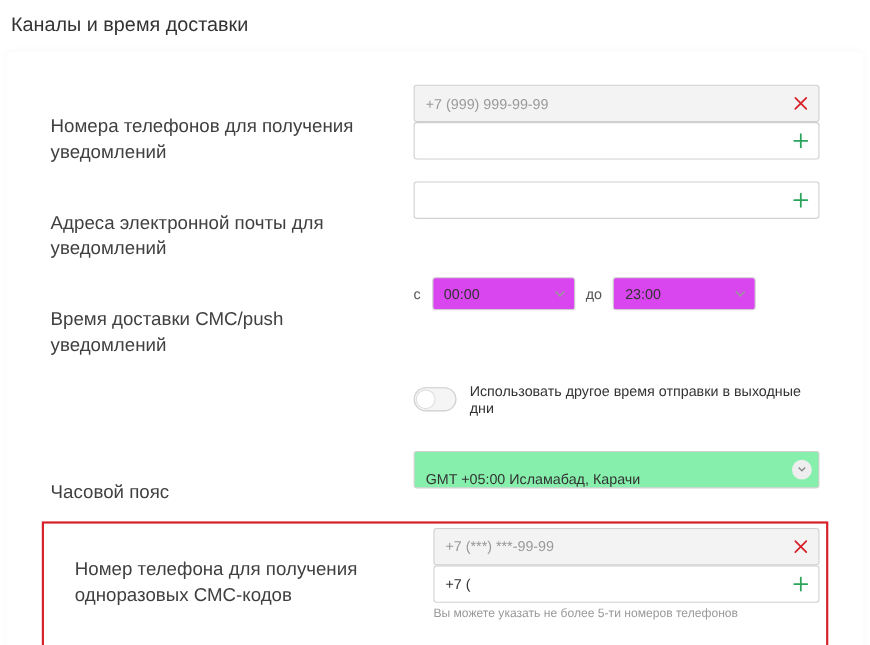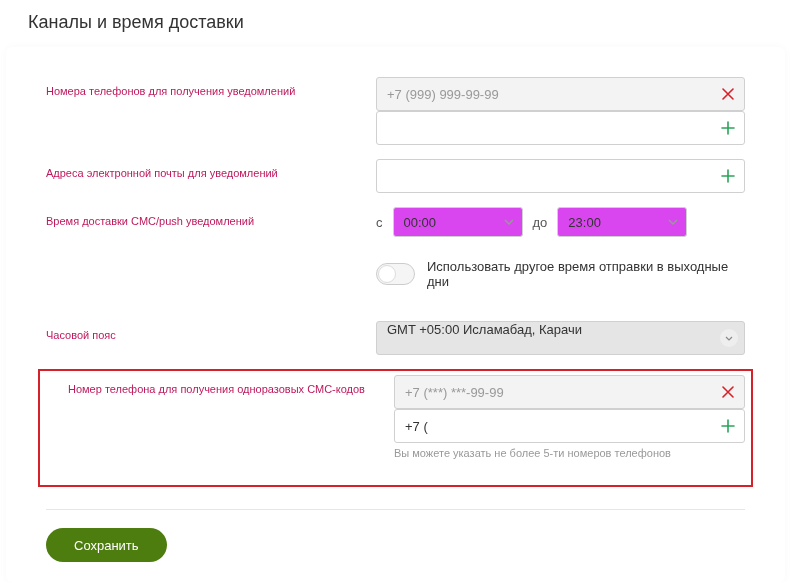--- a/index.html
+++ b/index.html
@@ -7,41 +7,42 @@
     font-family: Arial, "Helvetica Neue", sans-serif;
     font-size: 13px;
     color: #333;
     background: #fff;
     width: 791px;
   }
   .page-title {
     font-size: 18px;
     font-weight: 400;
     color: #333;
-    padding: 12px 10px 14px 28px;
+    padding: 12px 10px 14px 10px;
   }
   .card {
     background: #fff;
     border-radius: 6px;
     box-shadow: 0 0 8px rgba(0,0,0,0.03);
     padding: 30px 40px 20px 40px;
     margin: 0 6px;
   }
   .row {
     display: flex;
     align-items: flex-start;
     margin-bottom: 14px;
   }
   .label-col {
     width: 330px;
     padding-right: 20px;
     padding-top: 7px;
-    color: #be185d;
-    font-size: 11px;
+    color: #404040;
+    font-size: 17px;
     line-height: 1.4;
+    margin-top: 19px;
   }
   .field-col {
     flex: 1;
     display: flex;
     flex-direction: column;
   }
   .input-wrap {
     position: relative;
     width: 100%;
   }
@@ -124,24 +125,24 @@
     border: 1px solid #ddd;
   }
   .toggle-label { color: #333; font-size: 13px; }
   .select-full {
     width: 100%;
     height: 34px;
     border: 1px solid #d0d0d0;
     border-radius: 3px;
     padding: 0 30px 0 10px;
     font-size: 13px;
-    background: #e5e5e5;
+    background: #86efac;
     position: relative;
     display: flex;
-    align-items: flex-start;
+    align-items: flex-end;
     cursor: pointer;
   }
   .circle-chev {
     position: absolute;
     right: 6px;
     top: 50%;
     transform: translateY(-50%);
     width: 18px;
     height: 18px;
     border-radius: 50%;

